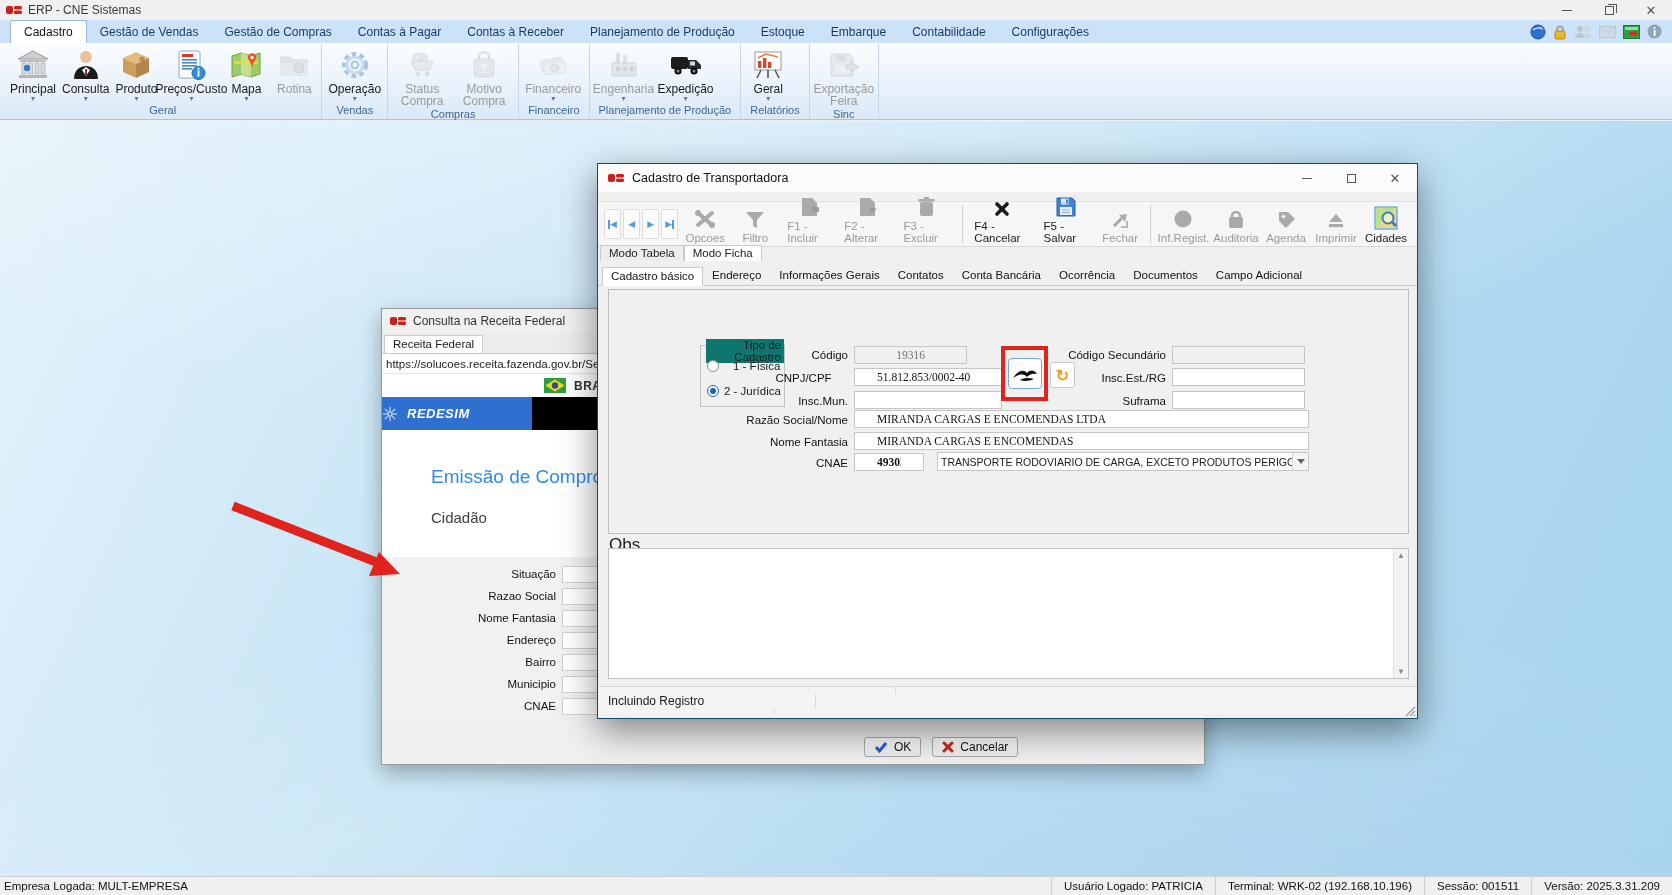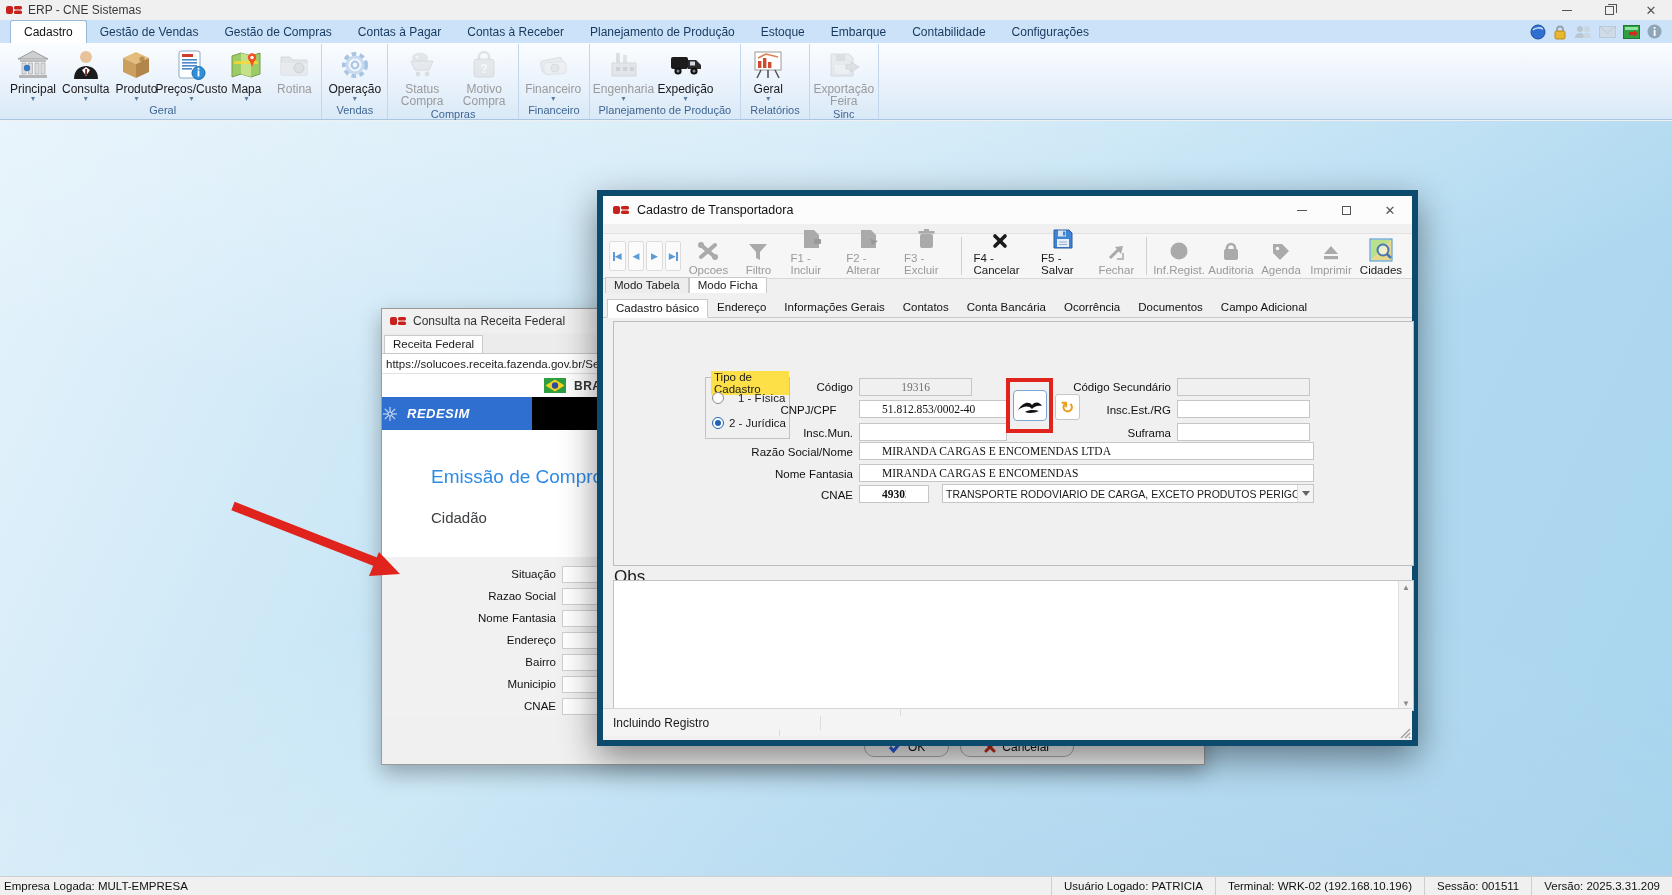--- a/index.html
+++ b/index.html
@@ -59,44 +59,44 @@
   .rw-banner .blue { width:150px; background:#2f6fd0; color:#fff; display:flex; align-items:center; gap:9px; font-weight:bold; font-style:italic; font-size:13px; letter-spacing:.5px;text-align:center; }
   .rw-banner .black { flex:1; background:#000; }
   .rw-content { height:127px; background:#fff; padding-left:49px; }
   .rw-heading { padding-top:36px; font-size:19px; color:#2e8be6; }
   .rw-sub { margin-top:21px; font-size:15px; color:#3c4043; }
   .rw-form { background:#f1f1f1; padding-top:6px; }
   .rw-row { height:22px; display:flex; align-items:center; }
   .rw-lab { width:180px; text-align:right; padding-right:6px; font-size:11.5px; color:#111; }
   .rw-inp { width:560px; height:17px; background:#fff; border:1px solid #cfcfcf; }
   .rw-okbar { position:absolute; bottom:7px; left:482px; display:flex; gap:11px; }
-  .btn { display:flex; align-items:center; gap:6px; padding:2px 23px; font-size:12px; background:linear-gradient(#fdfdfd,#ececec); border:1px solid #a8a8a8; border-radius:10px; color:#111; }
+  .btn { display:flex; align-items:center; gap:6px; padding:2px 9px; font-size:12px; background:linear-gradient(#fdfdfd,#ececec); border:1px solid #a8a8a8; border-radius:3px; color:#111; }
 
   
-  .dlg { position:absolute; left:597px; top:190px; width:821px; height:556px; background:#f0f0f0; border:6px solid #0c4a6e; box-shadow:0 12px 34px rgba(0,0,0,.45); z-index:3; }
+  .dlg { position:absolute; left:597px; top:163px; width:821px; height:556px; background:#f0f0f0; border:1px solid #0c4a6e; box-shadow:0 12px 34px rgba(0,0,0,.45); z-index:3; }
   .dlg-title { height:28px; background:#fcfcfc; display:flex; align-items:center; gap:8px; padding-left:10px; font-size:12.5px; color:#111; }
   .dlg-title .wctrl { margin-left:auto; display:flex; height:28px; }
   .dlg-title .wbtn { width:44px; }
   .dlg-toolbar { margin-top:9px; height:46px; border-top:1px solid #e2e2e2; border-bottom:1px solid #d8d8d8; background:#f6f6f6; display:flex; align-items:center; padding:0 6px; }
   .nav { width:21px; height:30px; margin-right:2px; background:#fbfbfb; border:1px solid #dcdcdc; border-radius:2px; color:#5b9bd5; font-size:9px; display:flex; align-items:center; justify-content:center; gap:0; }
   .nav b { font-weight:normal; }
   .nav .bar { width:2px; height:9px; background:#5b9bd5; display:inline-block; }
   .t-item { display:flex; flex-direction:column; align-items:center; justify-content:flex-end; min-width:50px; padding:1px 7px; font-size:11.5px; gap:2px; height:42px; }
   .t-item .tico { height:24px; display:flex; align-items:flex-end; }
   .t-item.disabled { color:#9a9a9a; }
   .t-sep { width:1px; height:38px; background:#cfcfcf; margin:0 5px; }
   .mode-tabs { display:flex; height:14px; margin-top:0; padding-left:2px; align-items:flex-end; }
   .mtab { font-size:11.5px; padding:1px 8px 2px; background:#ededed; border:1px solid #c9c9c9; border-bottom:none; color:#222; }
   .mtab.active { background:#fff; }
   .subtabs { display:flex; height:25px; align-items:flex-end; padding-left:4px; border-bottom:1px solid #c9c9c9; background:#f0f0f0; }
   .stab { font-size:11.5px; padding:2px 8px 3px; color:#111; border:1px solid transparent; }
   .stab.active { background:#fff; border:1px solid #c9c9c9; border-bottom:1px solid #fff; position:relative; top:1px; }
   .formbox { position:absolute; left:10px; top:125px; width:801px; height:245px; border:1px solid #bdbdbd; background:#f0f0f0; }
   .gbox { position:absolute; left:91px; top:55px; width:85px; height:62px; border:1px solid #c2c2c2; }
-  .gbox-lab { position:absolute; top:-7px; left:5px; background:#fde047; padding:0 3px; font-size:11.5px; }
+  .gbox-lab { position:absolute; top:-7px; left:5px; background:#0f766e; padding:0 3px; font-size:11.5px;text-align:right; }
   .radio-row { position:absolute; left:6px; display:flex; align-items:center; gap:5px; font-size:11.5px; }
   .radio { width:12px; height:12px; border:1px solid #8a8a8a; border-radius:50%; background:#fff; display:inline-block; position:relative; }
   .radio.checked { border-color:#2062b8; }
   .radio.checked:before { content:""; position:absolute; left:2px; top:2px; width:6px; height:6px; border-radius:50%; background:#2062b8; }
   .flab { position:absolute; font-size:11.5px; text-align:right; color:#111; }
   .finp { position:absolute; height:18px; background:#fff; border:1px solid #c6c6c6; font-family:Liberation Serif, serif; font-size:11.5px; padding:0 22px; color:#111; }
   .finp.ro { background:#f0f0f0; color:#707070; text-align:center; }
   .redrect { position:absolute; left:392px; top:56px; width:47px; height:55px; border:4px solid #e0231c; }
   .rfbtn { position:absolute; left:399px; top:68px; width:34px; height:31px; background:#fff; border:1px solid #7aa7d8; border-radius:4px; display:flex; align-items:center; justify-content:center; }
   .refbtn { position:absolute; left:441px; top:72px; width:25px; height:26px; background:#fff; border:1px solid #c6c6c6; border-radius:3px; display:flex; align-items:center; justify-content:center; color:#e8a020; font-weight:bold; font-size:16px; }

